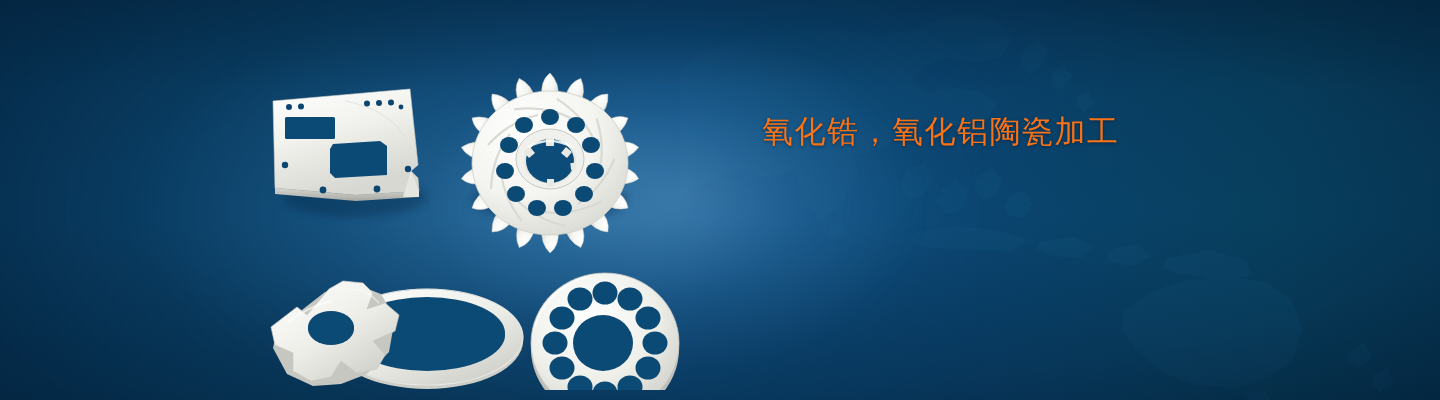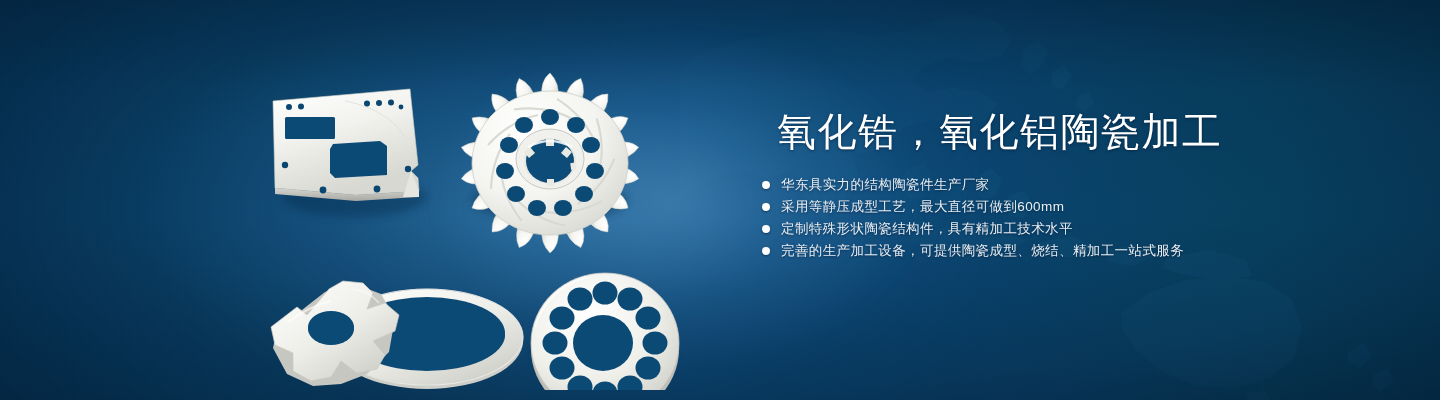--- a/index.html
+++ b/index.html
@@ -102,26 +102,26 @@
   .products svg { display:block; width:100%; height:100%; }
 
   
   .copy {
     position: absolute;
     left: 762px;
     top: 112px;
     width: 620px;
   }
   .headline {
-    color: #ffffff;
-    font-size: 39px;
+    color: #f97316;
+    font-size: 31px;
     line-height: 40px;
     font-weight: 400;
     letter-spacing: 1.5px;
-    margin: 0 0 22px 15px;
+    margin: 0 0 22px 0;
     text-shadow: 0 1px 3px rgba(0,20,45,0.55);
     white-space: nowrap;
   }
   .bullets { list-style: none; margin: 0; padding: 0; }
   .bullet {
     display: flex;
     align-items: center;
     height: 22px;
     margin-bottom: 0px;
   }
@@ -385,33 +385,15 @@
           <ellipse cx="-25" cy="-44" rx="12.5" ry="11.5"></ellipse>
         </g>
 
         <path d="M-70,-16 a74,70 0 0 1 52,-50" fill="none" stroke="#ffffff" stroke-width="2" opacity="0.7"></path>
       </g>
     </svg>
   </div>
 
   <div class="copy">
     <h1 class="headline">氧化锆，氧化铝陶瓷加工</h1>
-    <ul class="bullets">
-      <li class="bullet">
-        <span class="bullet-dot"></span>
-        <span class="bullet-text">华东具实力的结构陶瓷件生产厂家</span>
-      </li>
-      <li class="bullet">
-        <span class="bullet-dot"></span>
-        <span class="bullet-text">采用等静压成型工艺，最大直径可做到600mm</span>
-      </li>
-      <li class="bullet">
-        <span class="bullet-dot"></span>
-        <span class="bullet-text">定制特殊形状陶瓷结构件，具有精加工技术水平</span>
-      </li>
-      <li class="bullet">
-        <span class="bullet-dot"></span>
-        <span class="bullet-text">完善的生产加工设备，可提供陶瓷成型、烧结、精加工一站式服务</span>
-      </li>
-    </ul>
   </div>
 
 </div>
 
 </body></html>

